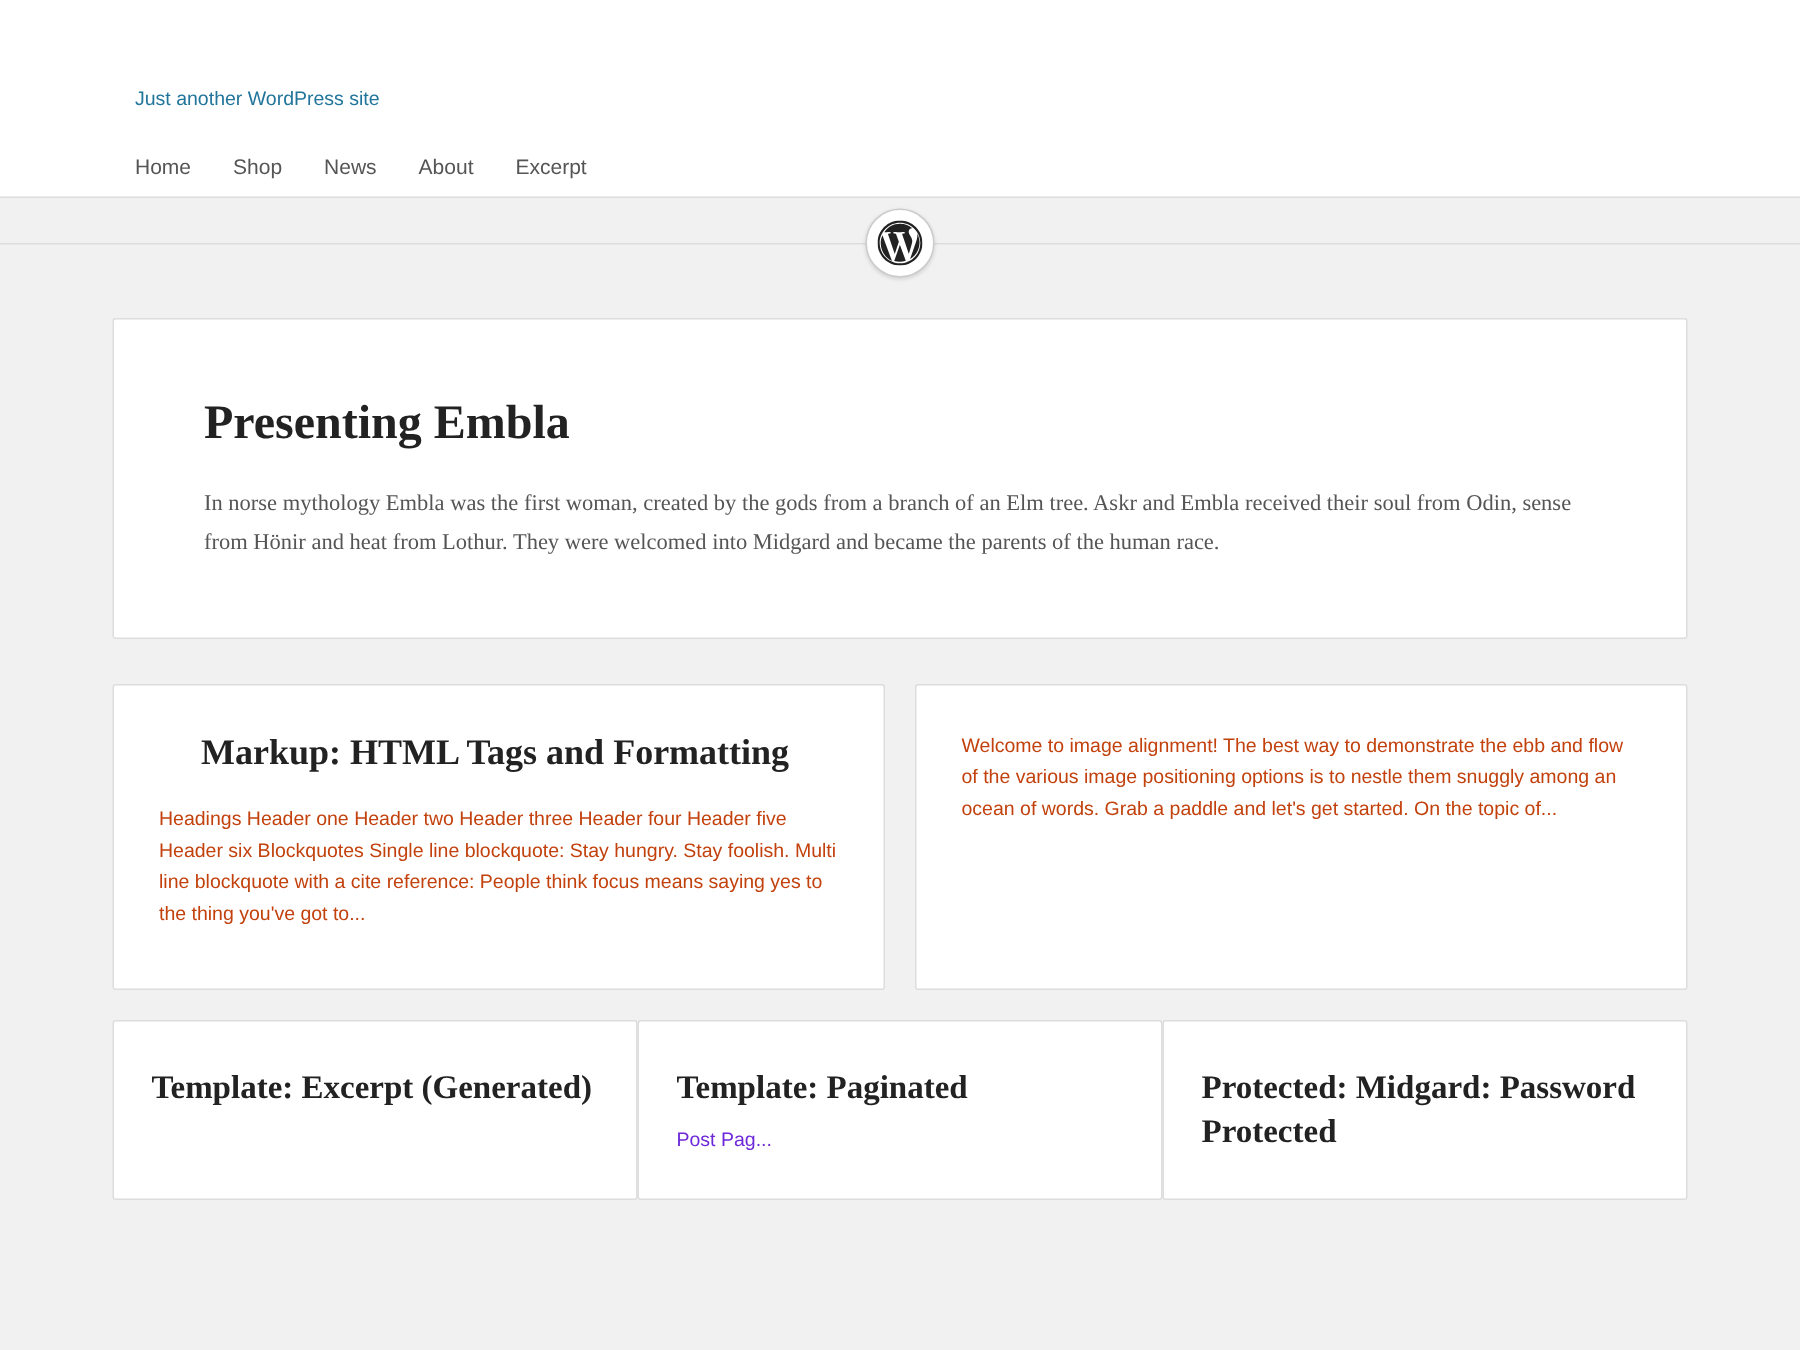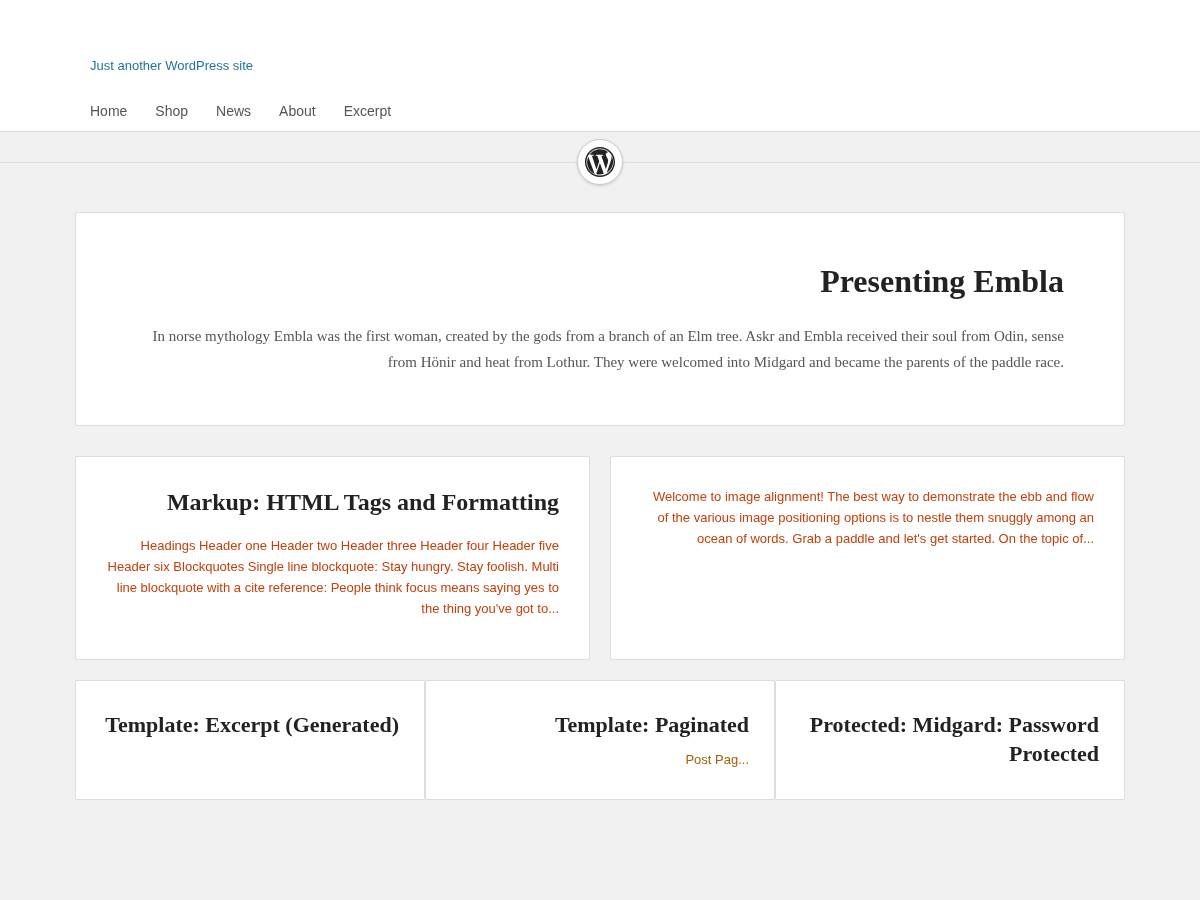--- a/index.html
+++ b/index.html
@@ -81,21 +81,20 @@
       top: 50%;
       height: 1px;
       background: #ddd;
     }
 
     
     #main-content {
       max-width: 1050px;
       margin: 0 auto;
       padding: 20px 0 40px 0;
-      text-align: right;
     }
 
     
     .featured-post {
       background: #fff;
       border: 1px solid #ddd;
       border-radius: 2px;
       padding: 50px 60px;
       margin-bottom: 30px;
     }
@@ -126,20 +125,21 @@
       border-radius: 2px;
       padding: 30px 30px 40px 30px;
     }
     .post-card h2 {
       font-family: Georgia, serif;
       font-size: 24px;
       font-weight: bold;
       color: #222;
       margin-bottom: 18px;
       line-height: 1.3;
+      margin-left: 28px;
     }
     .post-card p {
       font-family: Arial, sans-serif;
       font-size: 13px;
       line-height: 1.6;
       color: #c2410c;
     }
 
     
     .bottom-grid {
@@ -156,21 +156,21 @@
     .bottom-card h2 {
       font-family: Georgia, serif;
       font-size: 22px;
       font-weight: bold;
       color: #222;
       line-height: 1.3;
     }
     .bottom-card p {
       font-family: Arial, sans-serif;
       font-size: 13px;
-      color: #a16207;
+      color: #6d28d9;
       margin-top: 10px;
       line-height: 1.5;
     }
   </style>
 </head>
 <body>
 
 <header id="site-header">
   <div id="site-tagline">Just another WordPress site</div>
   <nav id="main-nav">
@@ -187,21 +187,21 @@
     <svg viewBox="0 0 122.5 122.5" xmlns="http://www.w3.org/2000/svg">
       <circle cx="61.25" cy="61.25" r="61.25" fill="#fff"></circle>
       <path d="M61.25 0C27.43 0 0 27.43 0 61.25s27.43 61.25 61.25 61.25 61.25-27.43 61.25-61.25S95.07 0 61.25 0zm0 5.9c30.6 0 55.35 24.75 55.35 55.35S91.85 116.6 61.25 116.6 5.9 91.85 5.9 61.25 30.65 5.9 61.25 5.9zM8.7 61.25c0 21.5 12.5 40.15 30.7 49L13.5 40.3C10.5 46.8 8.7 53.8 8.7 61.25zm86.1-2.6c0-6.7-2.4-11.35-4.5-15-2.75-4.5-5.35-8.3-5.35-12.8 0-5 3.8-9.65 9.15-9.65.24 0 .47.03.7.05C87.1 13.5 74.7 8.7 61.25 8.7c-17.9 0-33.65 9.2-42.8 23.1.6.02 1.17.03 1.65.03 5.35 0 13.65-.65 13.65-.65 2.75-.15 3.1 3.9.35 4.25 0 0-2.78.33-5.87.48l18.68 55.56 11.23-33.67-7.99-21.9c-2.75-.15-5.35-.48-5.35-.48-2.75-.15-2.43-4.4.32-4.25 0 0 8.47.65 13.5.65 5.35 0 13.65-.65 13.65-.65 2.76-.15 3.1 3.9.35 4.25 0 0-2.79.33-5.87.48l18.53 55.14 5.12-17.1c2.2-7.1 3.9-12.2 3.9-16.6zm-33.9 7.1l-15.38 44.7c4.6 1.35 9.46 2.1 14.48 2.1 5.97 0 11.7-1.03 17.05-2.9-.14-.22-.26-.45-.35-.7L60.9 65.75zm47.2-31.1c.23 1.7.36 3.52.36 5.5 0 5.42-.98 11.5-3.94 19.12l-15.83 45.77c15.4-8.98 25.76-25.68 25.76-44.79 0-9.1-2.33-17.65-6.35-25.1z" fill="#222"></path>
     </svg>
   </div>
 </div>
 
 <div id="main-content">
   <article class="featured-post">
     <h1>Presenting Embla</h1>
-    <p>In norse mythology Embla was the first woman, created by the gods from a branch of an Elm tree. Askr and Embla received their soul from Odin, sense from Hönir and heat from Lothur. They were welcomed into Midgard and became the parents of the paddle race.</p>
+    <p>In norse mythology Embla was the first woman, created by the gods from a branch of an Elm tree. Askr and Embla received their soul from Odin, sense from Hönir and heat from Lothur. They were welcomed into Midgard and became the parents of the human race.</p>
   </article>
 
   <div class="post-grid">
     <article class="post-card">
       <h2>Markup: HTML Tags and Formatting</h2>
       <p>Headings Header one Header two Header three Header four Header five Header six Blockquotes Single line blockquote: Stay hungry. Stay foolish. Multi line blockquote with a cite reference: People think focus means saying yes to the thing you've got to...</p>
     </article>
     <article class="post-card">
       <p>Welcome to image alignment! The best way to demonstrate the ebb and flow of the various image positioning options is to nestle them snuggly among an ocean of words. Grab a paddle and let's get started. On the topic of...</p>
     </article>

